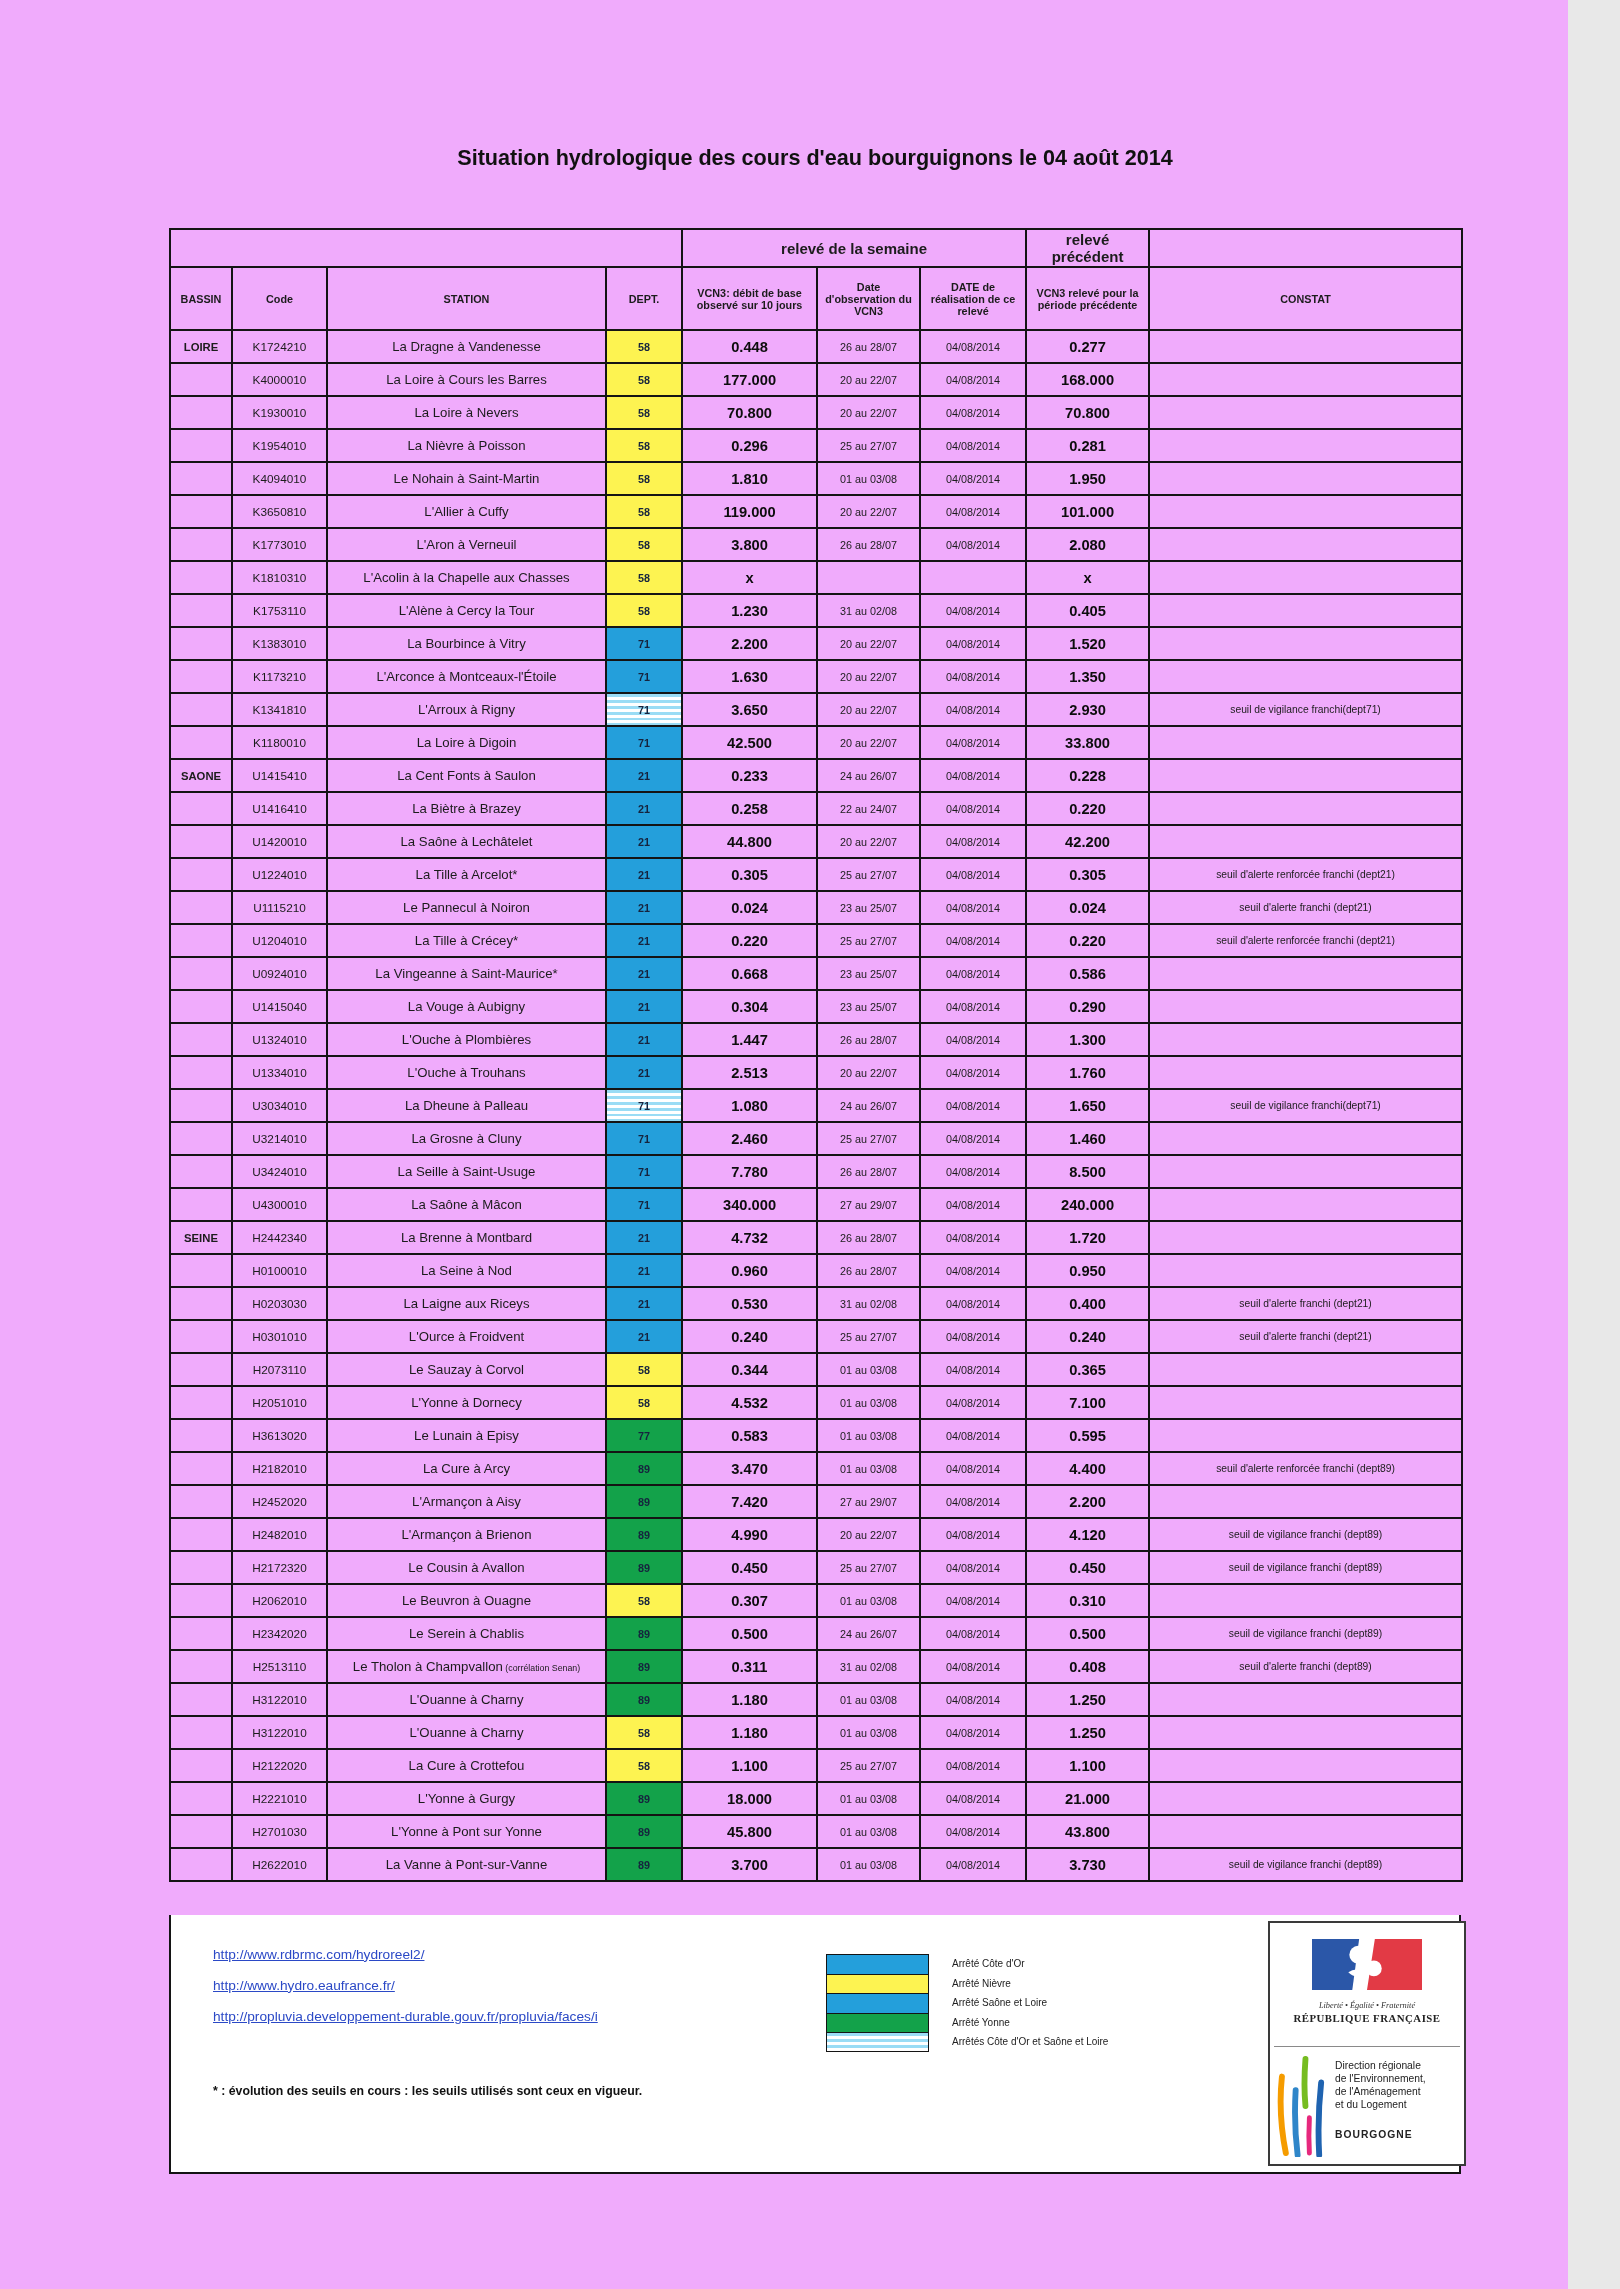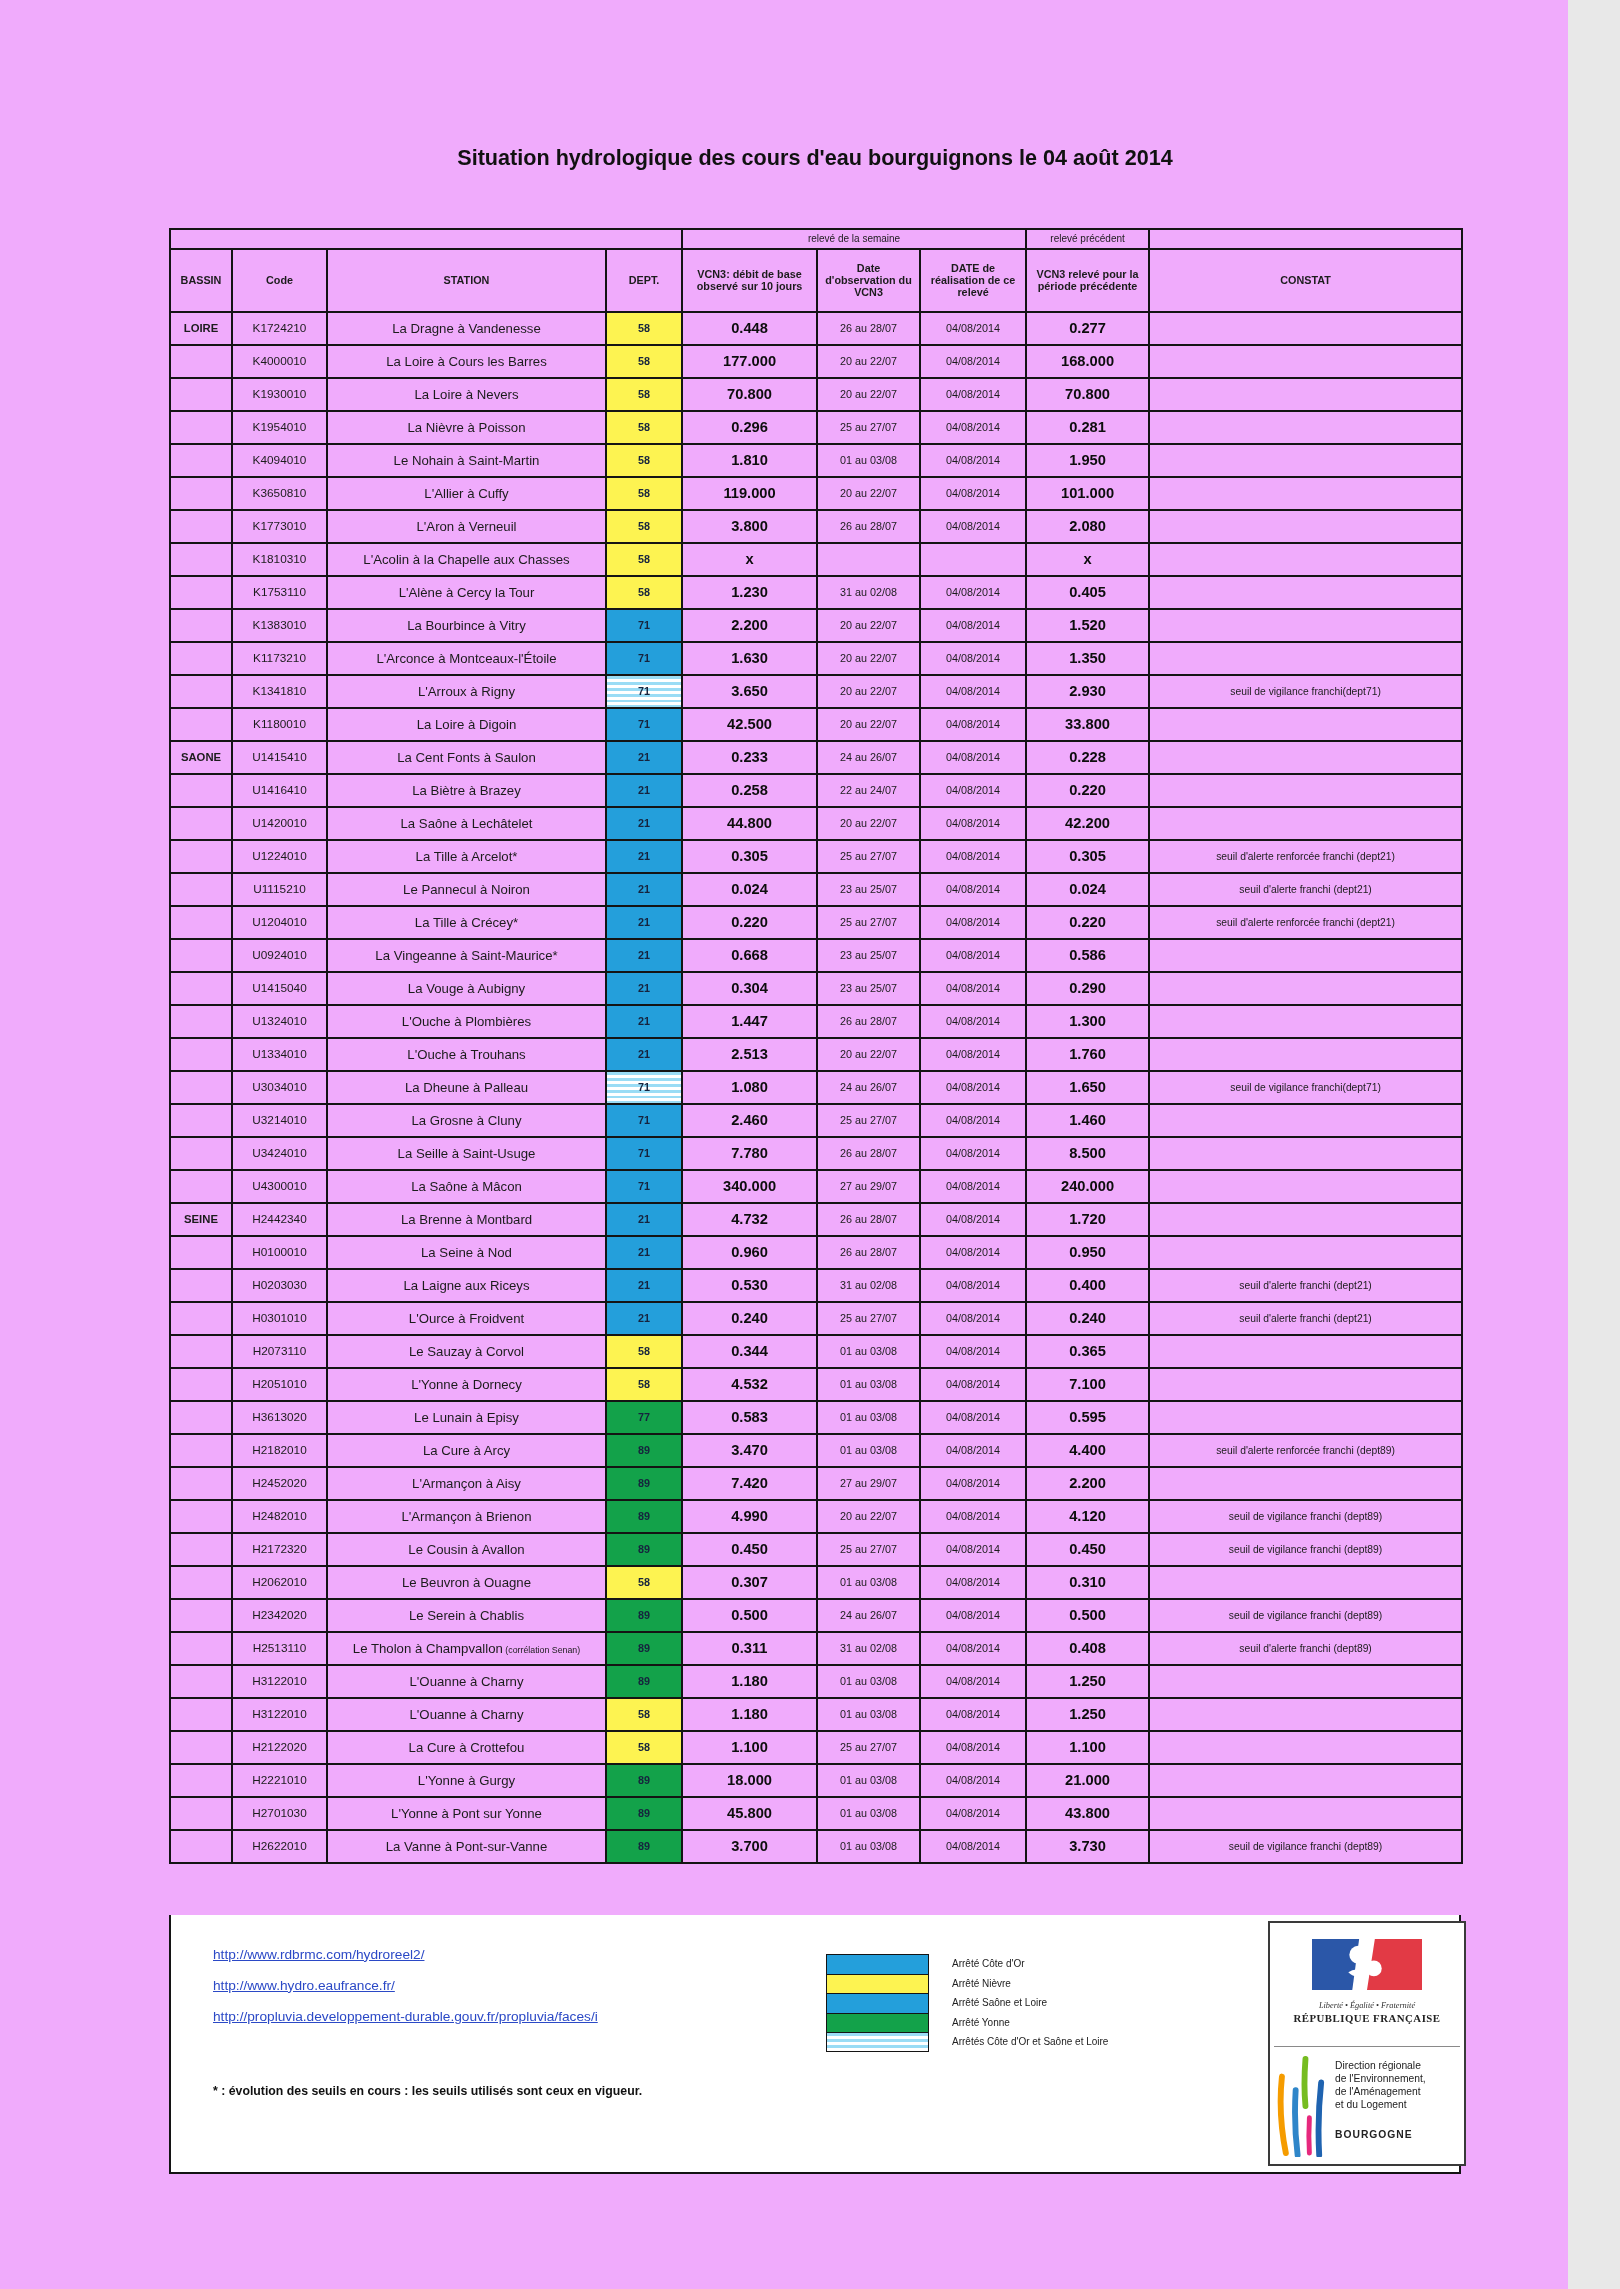--- a/index.html
+++ b/index.html
@@ -14,21 +14,21 @@
   }
   table.hydro {
     position:absolute; left:169px; top:228px; width:1292px;
     border-collapse:collapse; table-layout:fixed;
     border:2.9px solid #141414;
   }
   table.hydro th, table.hydro td {
     border:2px solid #141414; text-align:center; vertical-align:middle;
     overflow:hidden; padding:1px 2.9px;
   }
-  thead tr.band th { height:19.6px; font-size:10px; font-weight:400; }
+  thead tr.band th { height:19.6px; font-size:15px; font-weight:700; }
   thead tr.band th.band-empty { border-left:none; border-right:none; }
   thead tr.band th.band-empty.first { border-left:2.9px solid #141414; }
   thead tr.band th.band-empty.last { border-right:2.9px solid #141414; }
   thead tr.cols th { height:63px; font-size:10.8px; font-weight:700; border-bottom:2.9px solid #141414; }
   thead th.station-h { font-size:13.7px; }
   tbody tr { height:33px; }
   tbody td { font-size:12.7px; }
   td.cell-bassin {
     border-top:1px dashed #9a9a9a; border-bottom:1px dashed #9a9a9a;
     font-weight:700; font-size:11.3px;margin-left:44px;

